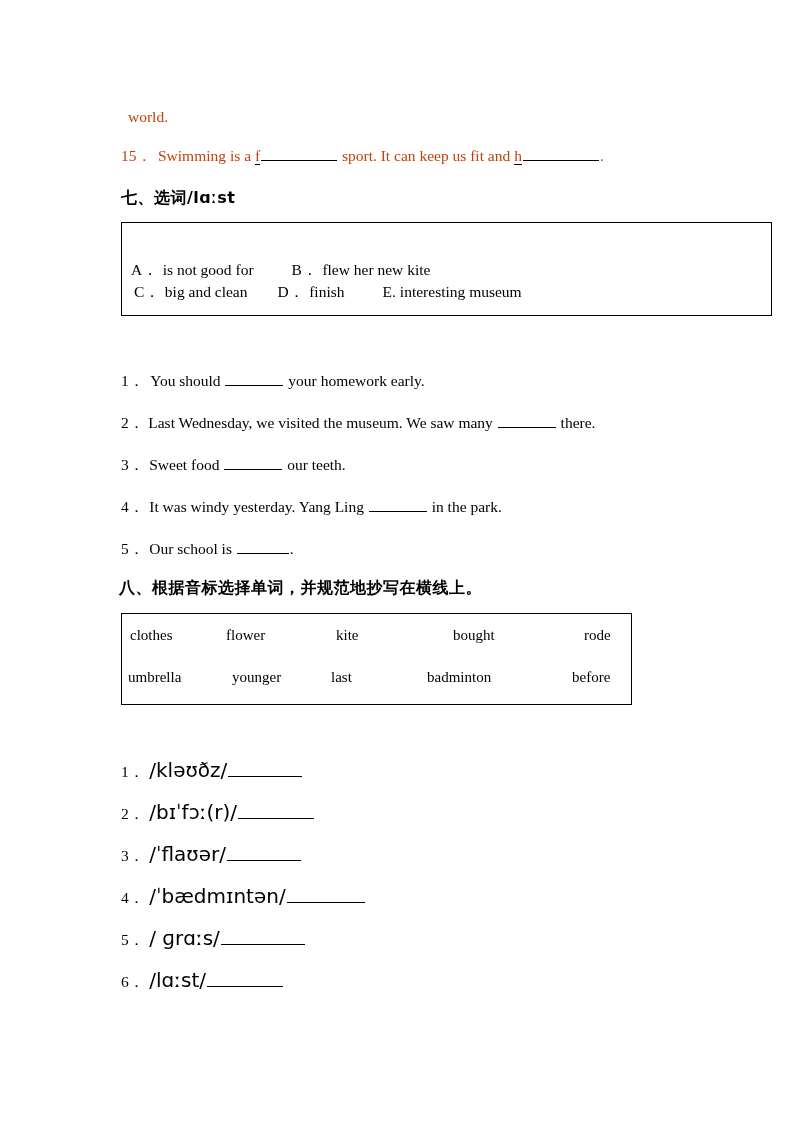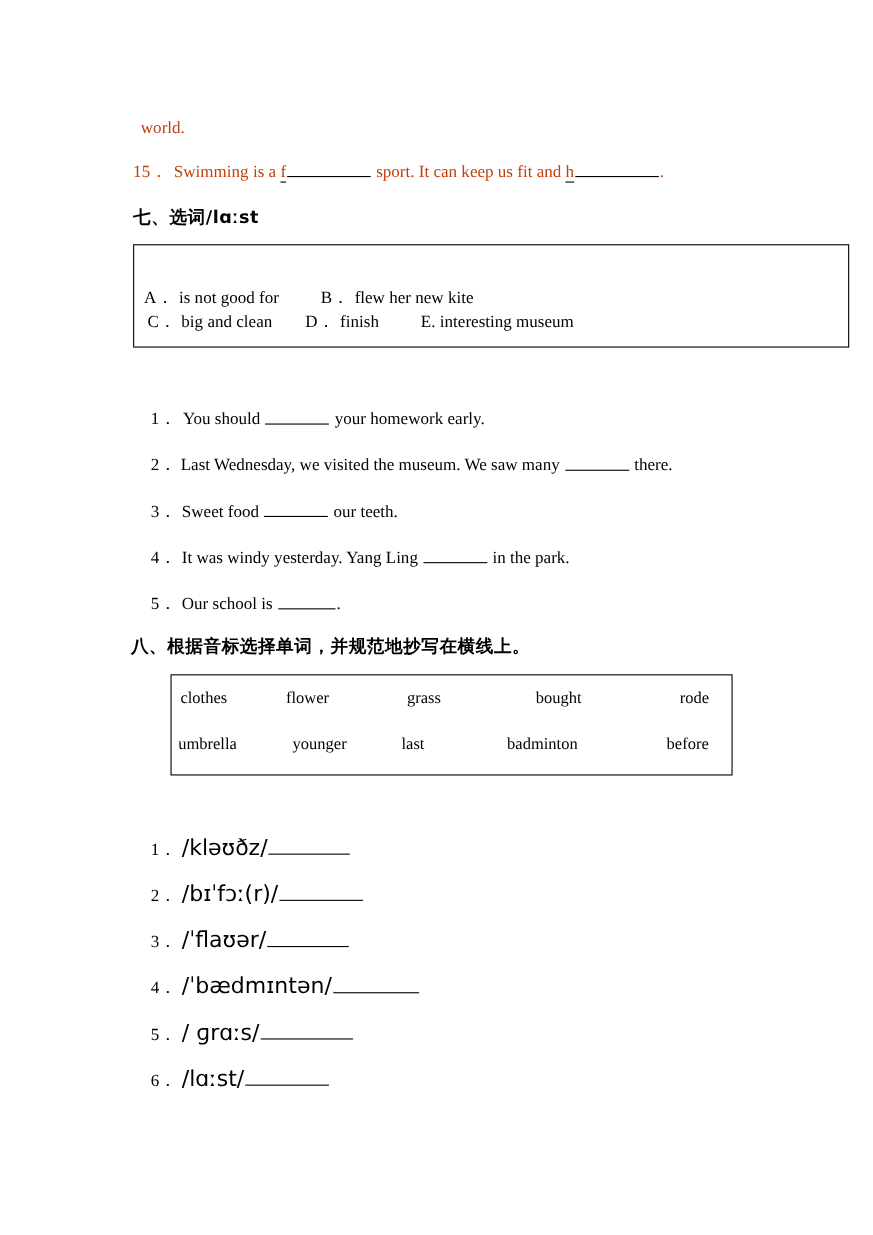--- a/index.html
+++ b/index.html
@@ -72,21 +72,20 @@
     white-space: nowrap;
   }
   .ipa {
     font-family: "DejaVu Sans", sans-serif;
     font-size: 20px;
   }
   .q-item {
     position: absolute;
     font-size: 15.5px;
     white-space: nowrap;
-    margin-left: 16px;
   }
 </style>
 </head>
 <body>
 
 <div class="page">
 
   <div class="body-text" style="left:128px; top:108px;">world.</div>
 
   <div class="body-text" style="left:121px; top:145px;">
@@ -119,24 +118,24 @@
   <div class="q-item" style="left:121px; top:496px;">
     <span>4．</span><span style="display:inline-block;width:5px"></span><span>It was windy yesterday. Yang Ling </span><span class="blank" style="width:58px"></span><span> in the park.</span>
   </div>
 
   <div class="q-item" style="left:121px; top:538px;">
     <span>5．</span><span style="display:inline-block;width:5px"></span><span>Our school is </span><span class="blank" style="width:52px"></span><span>.</span>
   </div>
 
   <div class="cn-heading" style="left:119px; top:578px;">八、根据音标选择单词，并规范地抄写在横线上。</div>
 
-  <div class="wordbank-box" style="left:121px; top:613px; width:511px; height:92px;margin-left:34px;">
+  <div class="wordbank-box" style="left:121px; top:613px; width:511px; height:92px;">
     <div class="wb-cell" style="left:8px; top:13px;">clothes</div>
     <div class="wb-cell" style="left:104px; top:13px;text-align:center;">flower</div>
-    <div class="wb-cell" style="left:214px; top:13px;">grass</div>
+    <div class="wb-cell" style="left:214px; top:13px;">kite</div>
     <div class="wb-cell" style="left:331px; top:13px;">bought</div>
     <div class="wb-cell" style="left:462px; top:13px;">rode</div>
 
     <div class="wb-cell" style="left:6px; top:55px;">umbrella</div>
     <div class="wb-cell" style="left:110px; top:55px;">younger</div>
     <div class="wb-cell" style="left:209px; top:55px;">last</div>
     <div class="wb-cell" style="left:305px; top:55px;">badminton</div>
     <div class="wb-cell" style="left:450px; top:55px;">before</div>
   </div>
 

